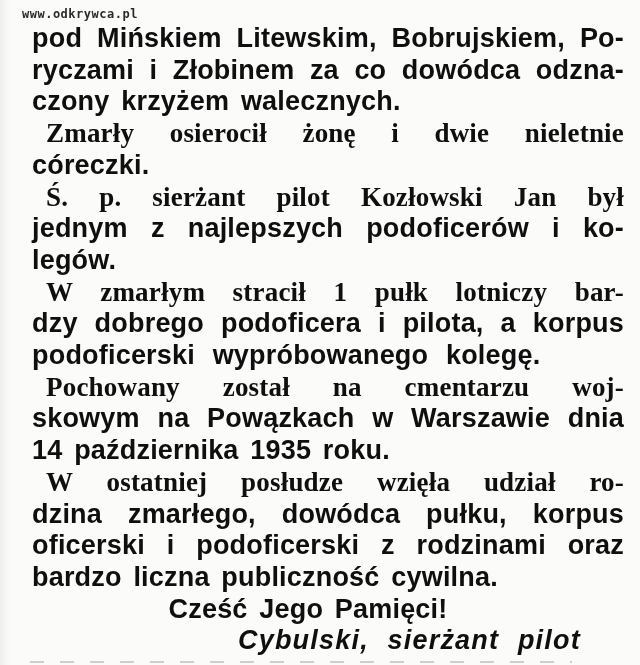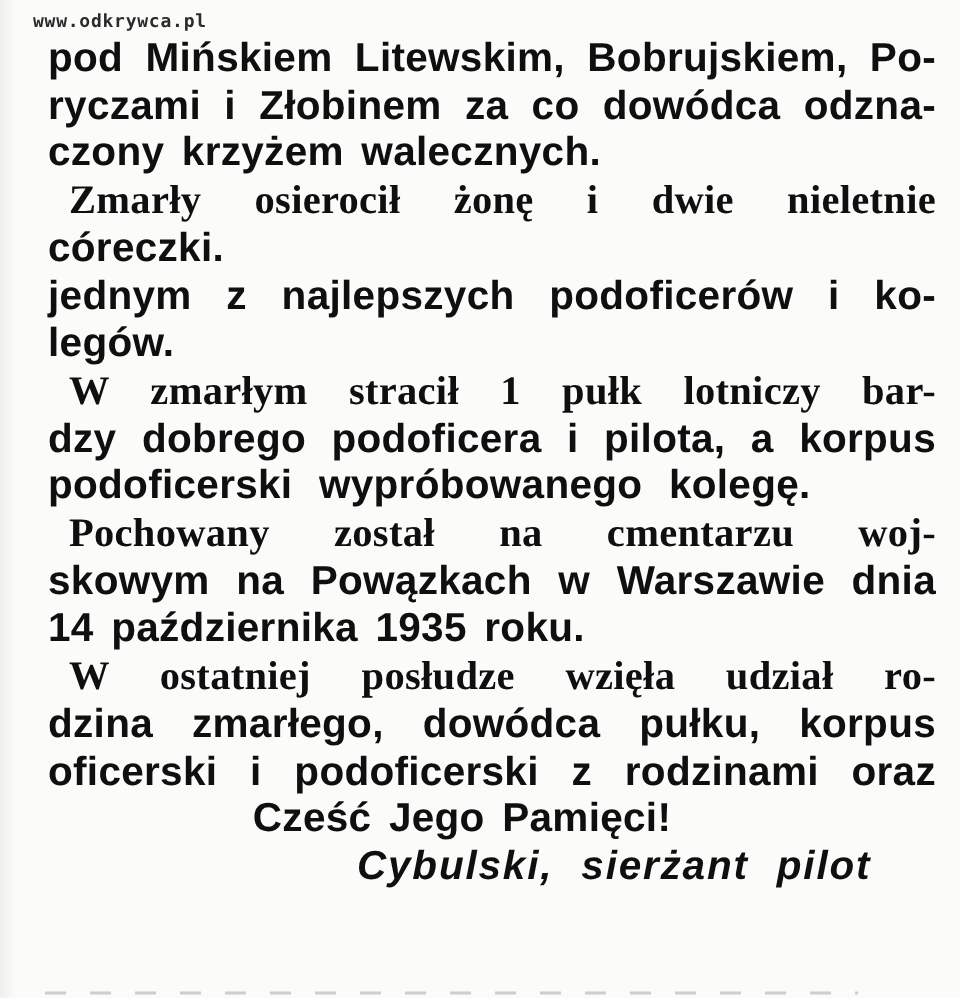--- a/index.html
+++ b/index.html
@@ -102,28 +102,30 @@
 <div class="page">
   <div class="edge-smudge"></div>
   <div class="watermark" style="color: rgb(43, 43, 43);">www.odkrywca.pl</div>
   <div class="article" style="color: rgb(15, 15, 15);">
 
   <div class="line just">pod Mińskiem Litewskim, Bobrujskiem, Po-</div>
       <div class="line just">ryczami i Złobinem za co dowódca odzna-</div>
       <div class="line">czony krzyżem walecznych.</div>
       <div class="line just ind">Zmarły osierocił żonę i dwie nieletnie</div>
       <div class="line">córeczki.</div>
+      <div class="line just ind">Ś. p. sierżant pilot Kozłowski Jan był</div>
       <div class="line just">jednym z najlepszych podoficerów i ko-</div>
       <div class="line">legów.</div>
       <div class="line just ind">W zmarłym stracił 1 pułk lotniczy bar-</div>
       <div class="line just">dzy dobrego podoficera i pilota, a korpus</div>
       <div class="line wide">podoficerski wypróbowanego kolegę.</div>
       <div class="line just ind">Pochowany został na cmentarzu woj-</div>
       <div class="line just">skowym na Powązkach w Warszawie dnia</div>
       <div class="line">14 października 1935 roku.</div>
       <div class="line just ind">W ostatniej posłudze wzięła udział ro-</div>
       <div class="line just">dzina zmarłego, dowódca pułku, korpus</div>
       <div class="line just">oficerski i podoficerski z rodzinami oraz</div>
+      <div class="line">bardzo liczna publiczność cywilna.</div>
       <div class="line center">Cześć Jego Pamięci!</div>
       <div class="line signature">Cybulski, sierżant pilot</div>
     </div>
   <div class="bottom-artifact"></div>
 </div>
 
 </body></html>

